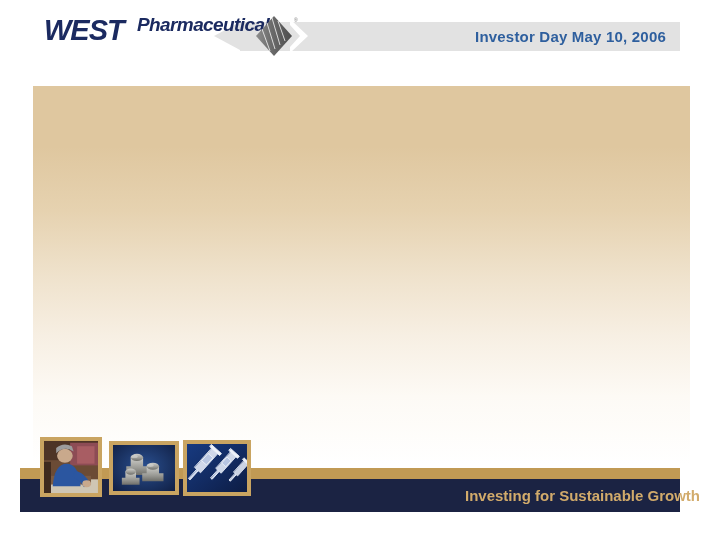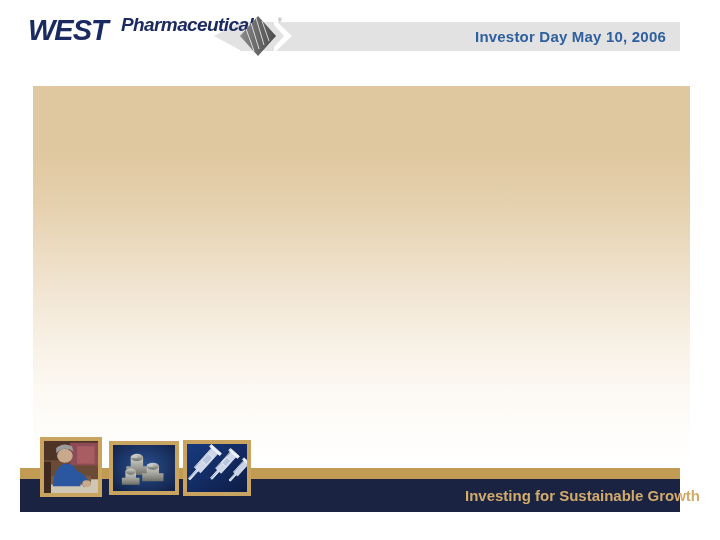--- a/index.html
+++ b/index.html
@@ -48,21 +48,21 @@
     font-size: 15px;
     font-weight: bold;
     color: #2e5f9e;
     letter-spacing: 0.2px;
     white-space: nowrap;
   }
 
   
   .logo {
     position: absolute;
-    left: 28px;
+    left: 44px;
     top: 11px;
     width: 240px;
     height: 40px;
   }
   .logo-west {
     position: absolute;
     left: 0;
     top: 3px;
     font-size: 29px;
     font-weight: bold;

